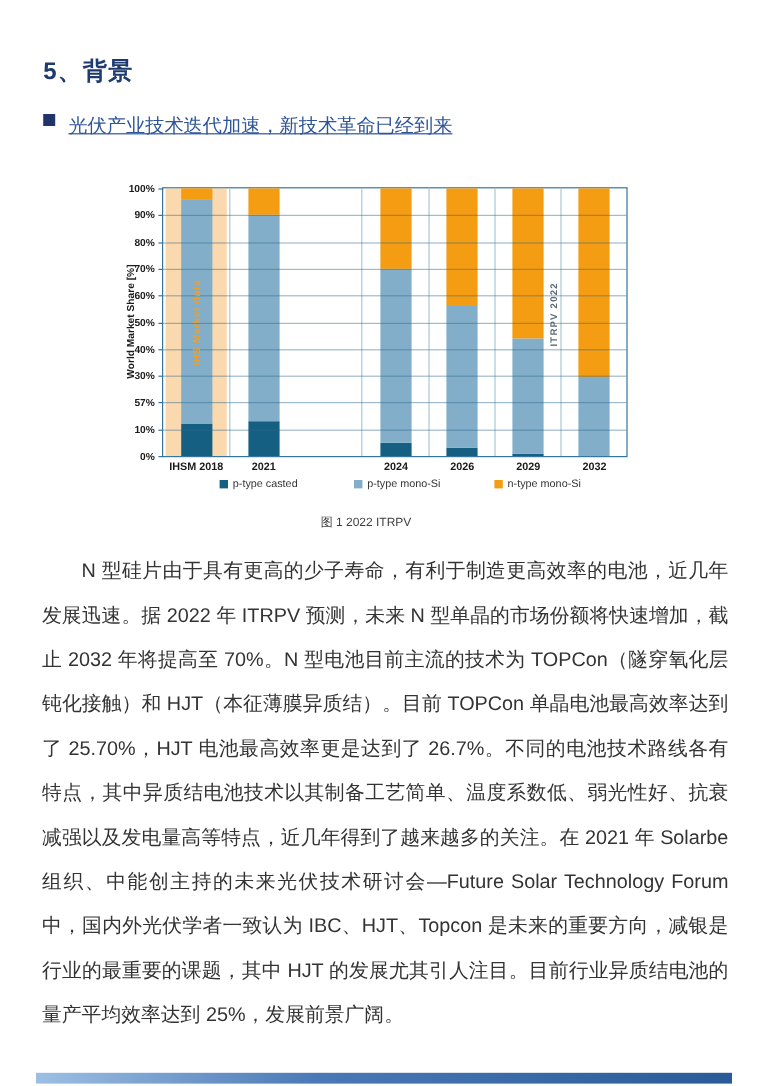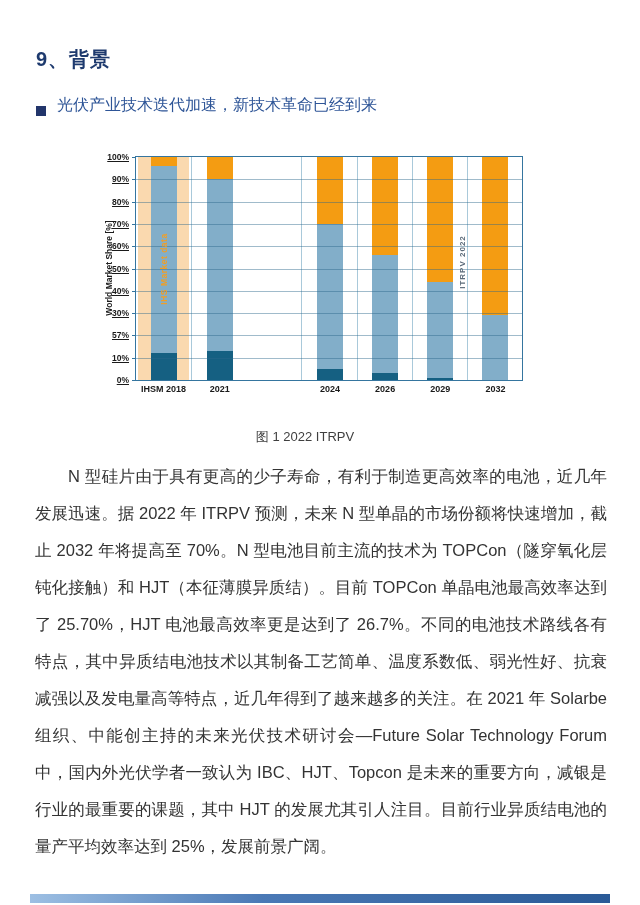--- a/index.html
+++ b/index.html
@@ -2,65 +2,65 @@
 <html><head>
 <meta charset="utf-8">
 <style>
   html,body{margin:0;padding:0;background:#ffffff;}
   .page{position:relative;width:640px;height:905px;background:#ffffff;overflow:hidden;
         font-family:"Liberation Sans","DejaVu Sans",sans-serif;}
 
   .heading{position:absolute;left:36px;top:46px;margin:0;font-size:20px;font-weight:bold;
            color:#1e3a6e;letter-spacing:1px;}
   .bullet-line{position:absolute;left:36px;top:95px;font-size:16px;color:#2e5597;
-               display:flex;align-items:flex-end;font-weight:500;}
+               display:flex;align-items:flex-start;font-weight:500;text-decoration:underline;}
   .bullet-sq{display:inline-block;width:10px;height:10px;background:#22356b;margin-right:11px;}
 
   
   .chart-fig{position:absolute;left:100px;top:152px;width:430px;height:262px;margin:0;}
   .chart{position:relative;width:100%;height:100%;}
   .ylabel{position:absolute;left:9px;top:116px;transform:translate(-50%,-50%) rotate(-90deg);
           font-size:8.5px;font-weight:700;color:#1c1c1c;white-space:nowrap;}
   .plot{position:absolute;left:35px;top:4px;width:388px;height:225px;
         border:1px solid #35759f;box-sizing:border-box;background:#fff;}
   .cat{position:absolute;top:0;height:100%;}
   .catline{border-left:1px solid #a9c9da;}
   .band{position:absolute;left:2px;right:2px;top:0;bottom:0;z-index:0;}
   .bar{position:absolute;left:50%;transform:translateX(-50%);bottom:0;width:26px;height:100%;z-index:2;}
   .seg{position:absolute;left:0;width:100%;}
   .hgrid{position:absolute;left:0;right:0;height:1px;background:rgba(45,105,140,0.45);z-index:5;pointer-events:none;}
   .ytick{position:absolute;right:calc(100% + 7px);transform:translateY(-50%);
-         font-size:8.5px;font-weight:600;color:#1a1a1a;white-space:nowrap;text-decoration:underline;}
+         font-size:8.5px;font-weight:600;color:#1a1a1a;white-space:nowrap;}
   .tickmark{position:absolute;right:100%;width:4px;height:1px;background:#35759f;}
   .xlab{position:absolute;top:calc(100% + 4px);left:0;width:100%;text-align:center;
         font-size:9px;font-weight:600;color:#1a1a1a;white-space:nowrap;}
   .ann{position:absolute;transform:translate(-50%,-50%) rotate(-90deg);white-space:nowrap;
        font-weight:700;z-index:6;}
   .ann-ihs{font-size:8.5px;letter-spacing:0.5px;}
   .ann-itrpv{font-size:8px;letter-spacing:1px;}
   .legend{position:absolute;left:35px;top:246px;width:388px;height:14px;}
   .legend-item{position:absolute;top:0;display:flex;align-items:center;font-size:9px;color:#333;}
   .legend-sq{display:inline-block;width:7px;height:7px;margin-right:4px;}
 
   .caption{position:absolute;left:0;right:30px;top:428px;text-align:center;
-           font-size:13px;color:#3f3f3f;}
+           font-size:10px;color:#3f3f3f;}
 
   .body-text{position:absolute;left:35px;width:572px;top:458px;margin:0;
              font-size:16.5px;line-height:37px;color:#333333;text-align:justify;
              text-indent:33px;}
 
   .footer-bar{position:absolute;left:30px;right:30px;bottom:2px;height:9px;
               background:linear-gradient(90deg,#9dbfe3 0%,#4a79b6 40%,#2a5a97 100%);}
 </style>
 </head>
 <body>
 
 <div class="page">
 
-  <h1 class="heading">9、背景</h1>
+  <h1 class="heading">5、背景</h1>
 
   <div class="bullet-line">
     <span class="bullet-sq"></span>
     <span>光伏产业技术迭代加速，新技术革命已经到来</span>
   </div>
 
   <figure class="chart-fig">
     <div class="chart">
       <div class="ylabel">World Market Share [%]</div>
       <div class="plot" id="plot">
@@ -139,20 +139,34 @@
           <span class="ytick" style="top: 20%;">80%</span>
           <div class="tickmark" style="top: 20%;"></div>
           <div class="hgrid" style="top: 10%;"></div>
           <span class="ytick" style="top: 10%;">90%</span>
           <div class="tickmark" style="top: 10%;"></div>
           <span class="ytick" style="top: 0%;">100%</span>
           <div class="tickmark" style="top: 0%;"></div>
           <div class="ann ann-ihs" style="color: rgb(239, 159, 40); left: 7.14286%; top: 50%;">IHS Market data</div>
           <div class="ann ann-itrpv" style="color: rgb(92, 107, 122); left: 84.5%; top: 47%;">ITRPV 2022</div>
         </div>
+      <div class="legend" id="legend">
+          <div class="legend-item" style="left: 48px;">
+            <span class="legend-sq" style="background: rgb(21, 96, 130);"></span>
+            <span>p-type casted</span>
+          </div>
+          <div class="legend-item" style="left: 160px;">
+            <span class="legend-sq" style="background: rgb(130, 174, 201);"></span>
+            <span>p-type mono-Si</span>
+          </div>
+          <div class="legend-item" style="left: 277px;">
+            <span class="legend-sq" style="background: rgb(244, 156, 18);"></span>
+            <span>n-type mono-Si</span>
+          </div>
+        </div>
     </div>
   </figure>
 
   <div class="caption">图 1 2022 ITRPV</div>
 
   <p class="body-text">N 型硅片由于具有更高的少子寿命，有利于制造更高效率的电池，近几年发展迅速。据 2022 年 ITRPV 预测，未来 N 型单晶的市场份额将快速增加，截止 2032 年将提高至 70%。N 型电池目前主流的技术为 TOPCon（隧穿氧化层钝化接触）和 HJT（本征薄膜异质结）。目前 TOPCon 单晶电池最高效率达到了 25.70%，HJT 电池最高效率更是达到了 26.7%。不同的电池技术路线各有特点，其中异质结电池技术以其制备工艺简单、温度系数低、弱光性好、抗衰减强以及发电量高等特点，近几年得到了越来越多的关注。在 2021 年 Solarbe 组织、中能创主持的未来光伏技术研讨会—Future Solar Technology Forum 中，国内外光伏学者一致认为 IBC、HJT、Topcon 是未来的重要方向，减银是行业的最重要的课题，其中 HJT 的发展尤其引人注目。目前行业异质结电池的量产平均效率达到 25%，发展前景广阔。</p>
 
   <div class="footer-bar"></div>
 
 </div>

